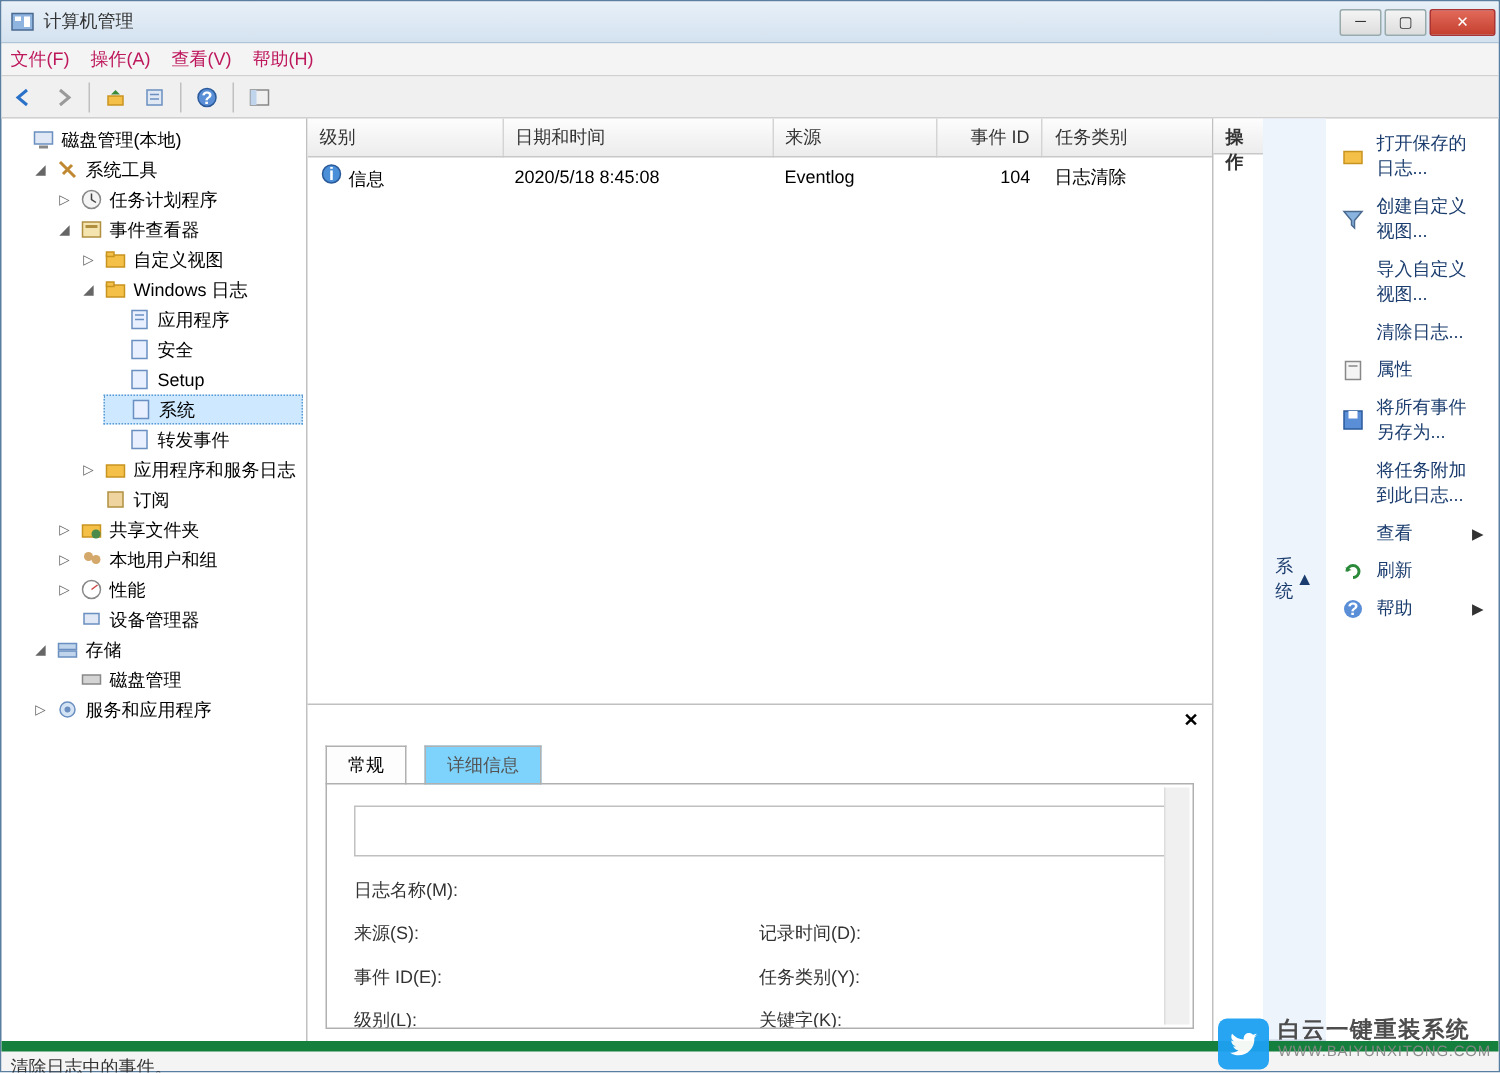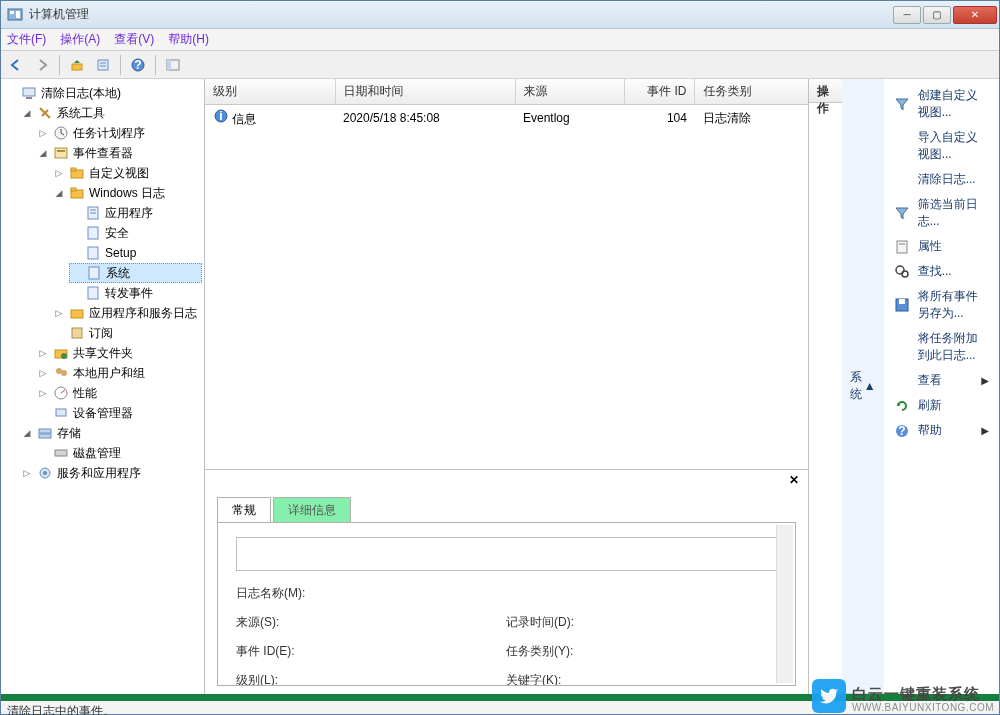--- a/index.html
+++ b/index.html
@@ -10,21 +10,21 @@
 
 .titlebar { height: 28px; background: linear-gradient(#e8f0f8, #d4e2f0); display: flex; align-items: center; padding: 0 2px 0 6px; border-bottom: 1px solid #b0c4d8; }
 .titlebar .app-icon { width: 16px; height: 16px; margin-right: 6px; }
 .titlebar .title { flex: 1; color: #333; }
 .winbtns { display: flex; gap: 2px; }
 .winbtn { width: 28px; height: 18px; border: 1px solid #9aa; display: flex; align-items: center; justify-content: center; font-size: 10px; color: #333; background: linear-gradient(#f4f4f4,#ddd); border-radius: 2px; }
 .winbtn.close { width: 44px; background: linear-gradient(#e26a5a,#c4402f); color: #fff; border-color: #a33; }
 
 
 .menubar { height: 22px; display: flex; align-items: center; padding: 0 6px; gap: 14px; border-bottom: 1px solid #d0d0d0; background: #f4f4f4; }
-.menubar span { color: #6d28d9; cursor: default; }
+.menubar span { color: #be185d; cursor: default; }
 
 
 .toolbar { height: 28px; display: flex; align-items: center; padding: 0 4px; gap: 4px; border-bottom: 1px solid #d0d0d0; background: #f0f0f0; }
 .tbtn { width: 22px; height: 22px; display: flex; align-items: center; justify-content: center; border: 1px solid transparent; }
 .divider { width: 1px; height: 20px; background: #c0c0c0; margin: 0 2px; }
 
 
 .main { flex: 1; display: flex; min-height: 0; }
 
 
@@ -48,42 +48,42 @@
 .grid { width: 100%; border-collapse: collapse; }
 .grid th { text-align: left; font-weight: normal; background: linear-gradient(#fdfdfd,#ececec); border-right: 1px solid #d4d4d4; border-bottom: 1px solid #c8c8c8; padding: 4px 8px; height: 22px; color: #333; }
 .grid th:last-child { border-right: none; font-family: Liberation Mono, monospace; }
 .grid td { padding: 3px 8px; border-bottom: 1px solid transparent; }
 
 
 .detail-wrap { height: 224px; display: flex; flex-direction: column; }
 .detail-header { height: 20px; display: flex; justify-content: flex-end; align-items: center; padding: 0 6px; }
 .closebtn { width: 16px; height: 16px; font-weight: bold; cursor: pointer; display:flex; align-items:center; justify-content:center; }
 .tabs { display: flex; padding: 6px 12px 0 12px; }
-.tab { padding: 4px 14px; border: 1px solid #b0b0b0; border-bottom: none; background: #fdfdfd; margin-right: 2px; position: relative; top: 1px; }
-.tab.inactive { background: #86efac; color: #555; }
+.tab { padding: 4px 14px; border: 1px solid #b0b0b0; border-bottom: none; background: #fdfdfd; margin-right: 12px; position: relative; top: 1px; }
+.tab.inactive { background: #7dd3fc; color: #555; }
 .tab-body { flex: 1; margin: 0 12px 8px 12px; border: 1px solid #b0b0b0; padding: 14px 18px 8px 18px; overflow: hidden; position: relative; }
 .tab-body::after { content:""; position:absolute; right:2px; top:2px; bottom:2px; width:16px; background:#f0f0f0; border-left:1px solid #ddd; }
 .tb-inner-box { height: 34px; border: 1px solid #c0c0c0; margin-bottom: 14px; background: #fff; }
 .detail-grid { display: grid; grid-template-columns: 110px 160px 110px auto; row-gap: 12px; }
 .detail-grid span { color: #333; }
 
 
 .actions-pane { width: 190px; display: flex; flex-direction: row; }
 .actions-header { height: 24px; background: linear-gradient(#fdfdfd,#ececec); border-bottom: 1px solid #c8c8c8; padding: 4px 8px; font-weight: bold; color: #333; }
 .action-section { background: #eef4fb; border-bottom: 1px solid #c8d4e2; padding: 3px 8px; display: flex; justify-content: space-between; align-items: center; color: #1a3c6e; }
 .action-list { padding: 4px 0; }
 .action-item { display: flex; align-items: center; gap: 8px; padding: 4px 10px; color: #1a3c6e; cursor: default; }
 .action-item .aicon { width: 16px; height: 16px; flex-shrink:0; display:inline-flex; align-items:center; justify-content:center; }
 .action-item .arrow { margin-left: auto; color: #333; font-size: 10px; }
 
 
 .statusbar { height: 20px; border-top: 7px solid #15803d; padding: 2px 6px; color: #333; background: #f4f4f4; }
 
 
-.watermark { position: absolute; right: 6px; bottom: 2px; display: flex; align-items: flex-end; gap: 6px; opacity: 0.95; }
+.watermark { position: absolute; right: 6px; bottom: 2px; display: flex; align-items: flex-start; gap: 6px; opacity: 0.95; }
 .watermark .wm-icon { width: 34px; height: 34px; background: #1da1f2; border-radius: 6px; display:flex; align-items:center; justify-content:center; }
 .watermark .wm-text { display:flex; flex-direction:column; line-height:1.1; }
 .watermark .wm-text .big { font-size: 15px; color: #444; font-weight: bold; letter-spacing: 1px;}
 .watermark .wm-text .small { font-size: 10px; color: #888; letter-spacing: 0.5px; }
 
 
 .svg-folder { fill: #f4c048; stroke:#c89420; }
 .svg-file { fill: #e8f0ff; stroke:#6a8fc0; }
 </style>
 </head>
@@ -162,21 +162,21 @@
         <ul>
           <li>
             <div class="node">
               <span class="spacer"></span>
               <span class="nicon">
                   <svg width="16" height="16">
                     <rect x="2" y="3" width="12" height="8" fill="#dfe8f4" stroke="#6a8fc0"></rect>
                     <rect x="5" y="12" width="6" height="2" fill="#888"></rect>
                   </svg>
                 </span>
-              <span class="node-label">清除日志(本地)</span>
+              <span class="node-label">磁盘管理(本地)</span>
             </div>
             <ul>
               <li>
                 <div class="node">
                   <span class="twisty">◢</span>
                   <span class="nicon">
                       <svg width="16" height="16">
                         <path d="M3 3 L8 8 M13 13 L8 8 M5 11 L11 5" stroke="#c08830" stroke-width="2"></path>
                       </svg>
                     </span>
@@ -474,58 +474,49 @@
     <div class="actions-pane">
       <div class="actions-header">操作</div>
       <div class="action-section">
         <span>系统</span>
         <span>▲</span>
       </div>
       <div class="action-list">
         <div class="action-item">
             <span class="aicon">
               <svg width="16" height="16">
-                <path d="M2 3 L14 3 L9 9 L9 14 L7 12 L7 9 Z" fill="#8ab4e0" stroke="#4a6a90"></path>
+                <rect x="2" y="5" width="12" height="8" class="svg-folder"></rect>
               </svg>
             </span>
-            <span>创建自定义视图...</span>
-          </div>
-        <div class="action-item">
-            <span class="aicon"></span>
-            <span>导入自定义视图...</span>
-          </div>
-        <div class="action-item">
-            <span class="aicon"></span>
-            <span>清除日志...</span>
+            <span>打开保存的日志...</span>
           </div>
         <div class="action-item">
             <span class="aicon">
               <svg width="16" height="16">
                 <path d="M2 3 L14 3 L9 9 L9 14 L7 12 L7 9 Z" fill="#8ab4e0" stroke="#4a6a90"></path>
               </svg>
             </span>
-            <span>筛选当前日志...</span>
+            <span>创建自定义视图...</span>
+          </div>
+        <div class="action-item">
+            <span class="aicon"></span>
+            <span>导入自定义视图...</span>
+          </div>
+        <div class="action-item">
+            <span class="aicon"></span>
+            <span>清除日志...</span>
           </div>
         <div class="action-item">
             <span class="aicon">
               <svg width="16" height="16">
                 <rect x="3" y="2" width="10" height="12" fill="#f4f4f4" stroke="#888"></rect>
                 <line x1="5" y1="5" x2="11" y2="5" stroke="#888"></line>
               </svg>
             </span>
             <span>属性</span>
-          </div>
-        <div class="action-item">
-            <span class="aicon">
-              <svg width="16" height="16">
-                <circle cx="6" cy="6" r="4" fill="none" stroke="#444" stroke-width="1.5"></circle>
-                <circle cx="11" cy="10" r="3" fill="none" stroke="#444" stroke-width="1.5"></circle>
-              </svg>
-            </span>
-            <span>查找...</span>
           </div>
         <div class="action-item">
             <span class="aicon">
               <svg width="16" height="16">
                 <rect x="2" y="2" width="12" height="12" fill="#5a8fd8" stroke="#2a5a9a"></rect>
                 <rect x="5" y="2" width="6" height="5" fill="#fff"></rect>
               </svg>
             </span>
             <span>将所有事件另存为...</span>
           </div>

